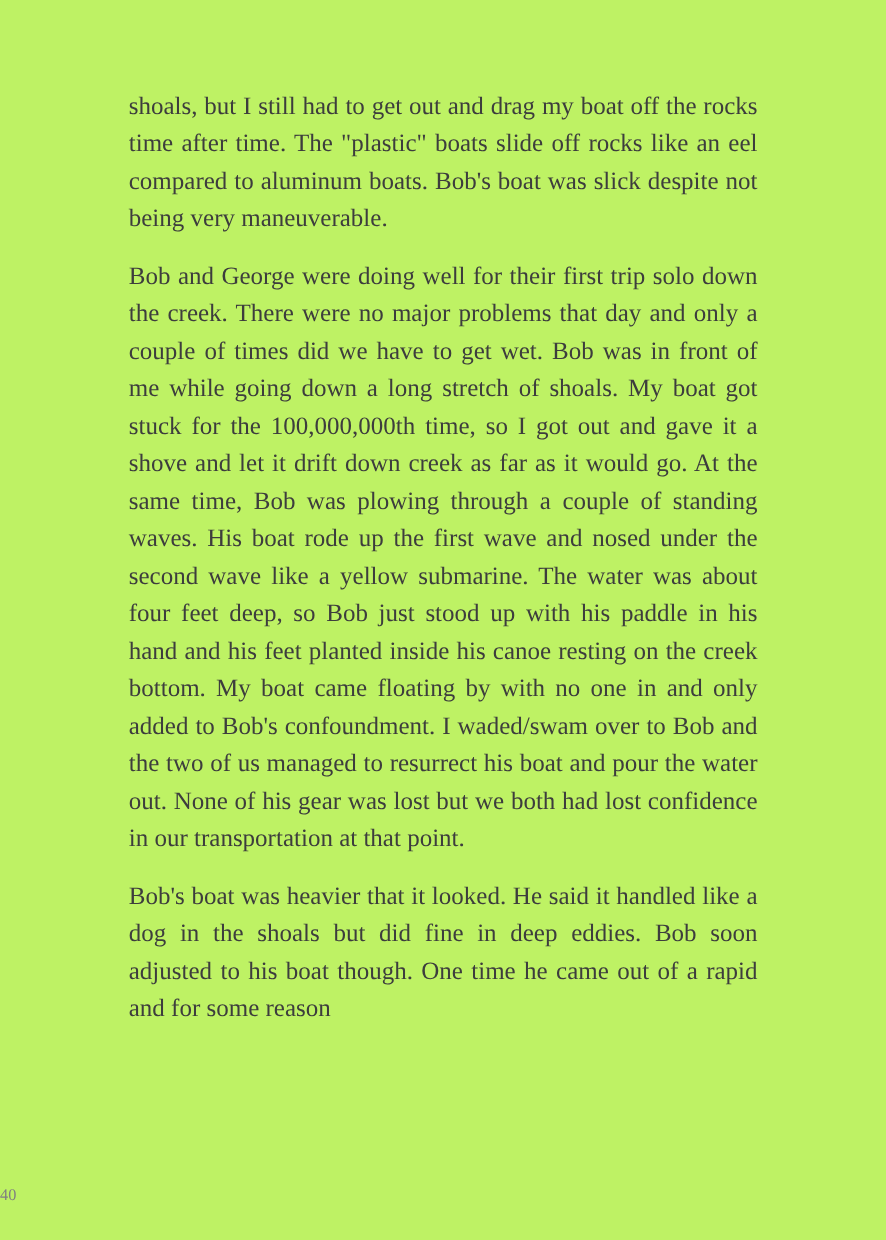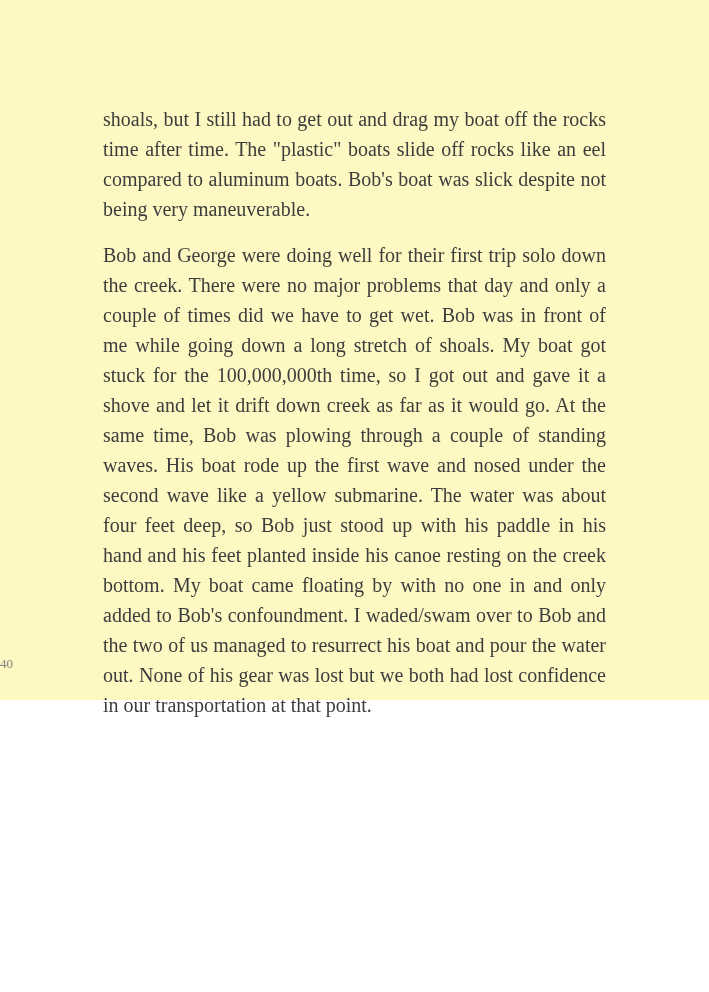--- a/index.html
+++ b/index.html
@@ -10,23 +10,23 @@
     body {
       width: 709px;
       height: 992px;
       background: #ffffff;
       overflow: hidden;
     }
     .page {
       position: relative;
       box-sizing: border-box;
       width: 709px;
-      height: 700px;
-      background: #fef9c3;
-      padding: 104px 103px 0 103px;
+      height: 992px;
+      background: #bef264;
+      padding: 70px 103px 0 103px;
       font-family: "Liberation Serif", "DejaVu Serif", serif;
     }
     .body-text p {
       margin: 0 0 16px 0;
       font-size: 20px;
       line-height: 30px;
       color: #3d3d3d;
       text-align: justify;
       text-justify: inter-word;
     }
@@ -42,15 +42,16 @@
       font-family: "Liberation Serif", "DejaVu Serif", serif;
     }
   </style>
 </head>
 <body>
 
 <div class="page">
   <div class="body-text">
     <p>shoals, but I still had to get out and drag my boat off the rocks time after time. The "plastic" boats slide off rocks like an eel compared to aluminum boats. Bob's boat was slick despite not being very maneuverable.</p>
     <p>Bob and George were doing well for their first trip solo down the creek. There were no major problems that day and only a couple of times did we have to get wet. Bob was in front of me while going down a long stretch of shoals. My boat got stuck for the 100,000,000th time, so I got out and gave it a shove and let it drift down creek as far as it would go. At the same time, Bob was plowing through a couple of standing waves. His boat rode up the first wave and nosed under the second wave like a yellow submarine. The water was about four feet deep, so Bob just stood up with his paddle in his hand and his feet planted inside his canoe resting on the creek bottom. My boat came floating by with no one in and only added to Bob's confoundment. I waded/swam over to Bob and the two of us managed to resurrect his boat and pour the water out. None of his gear was lost but we both had lost confidence in our transportation at that point.</p>
+    <p>Bob's boat was heavier that it looked. He said it handled like a dog in the shoals but did fine in deep eddies. Bob soon adjusted to his boat though. One time he came out of a rapid and for some reason</p>
   </div>
   <div class="page-number">40</div>
 </div>
 
 </body></html>

